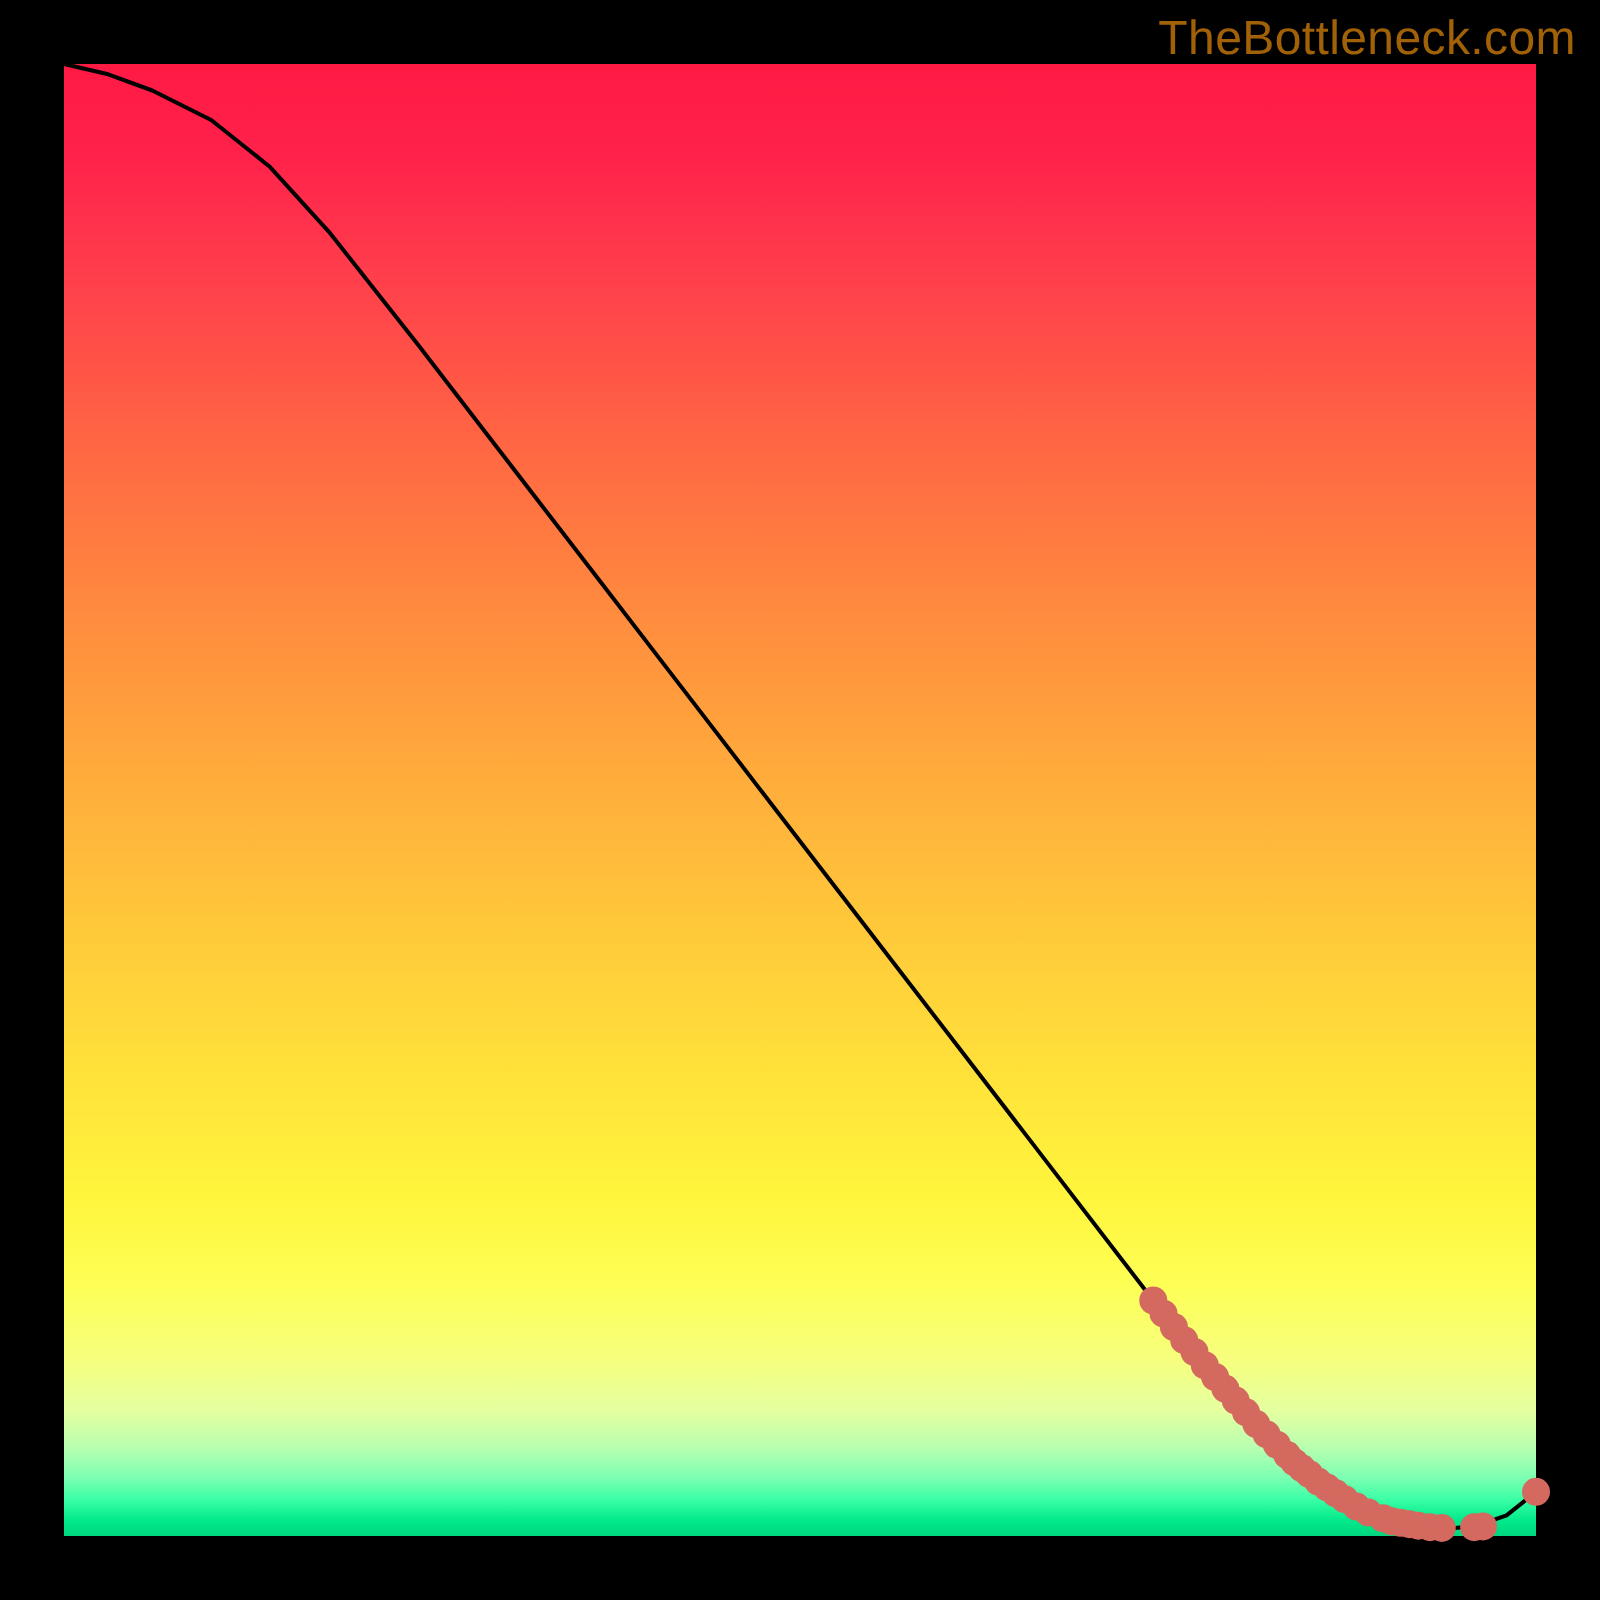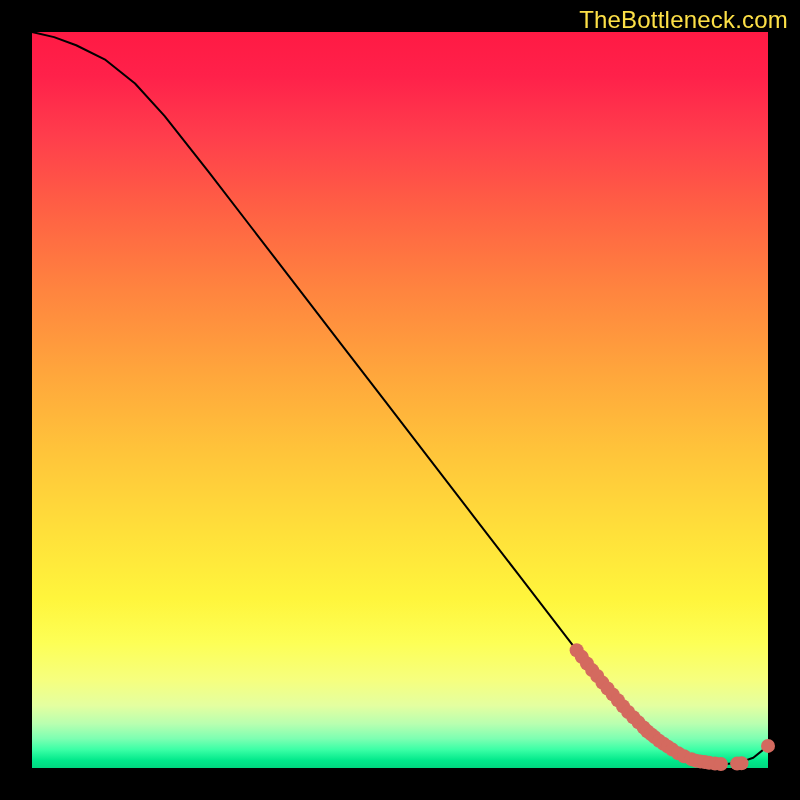--- a/index.html
+++ b/index.html
@@ -48,21 +48,21 @@
       #7dffb2 96%,
       #3bffa6 97.5%,
       #00e88a 99%,
       #00d77f 100%
     );
   }
   .watermark {
     position: absolute;
     top: 6px;
     right: 12px;
-    color: #fde047;
+    color: #a16207;
     font-size: 24px;
     font-weight: 500;
     letter-spacing: 0.2px;
     user-select: none;
   }
   svg.curve {
     position: absolute;
     left: 0;
     top: 0;
     width: 100%;

